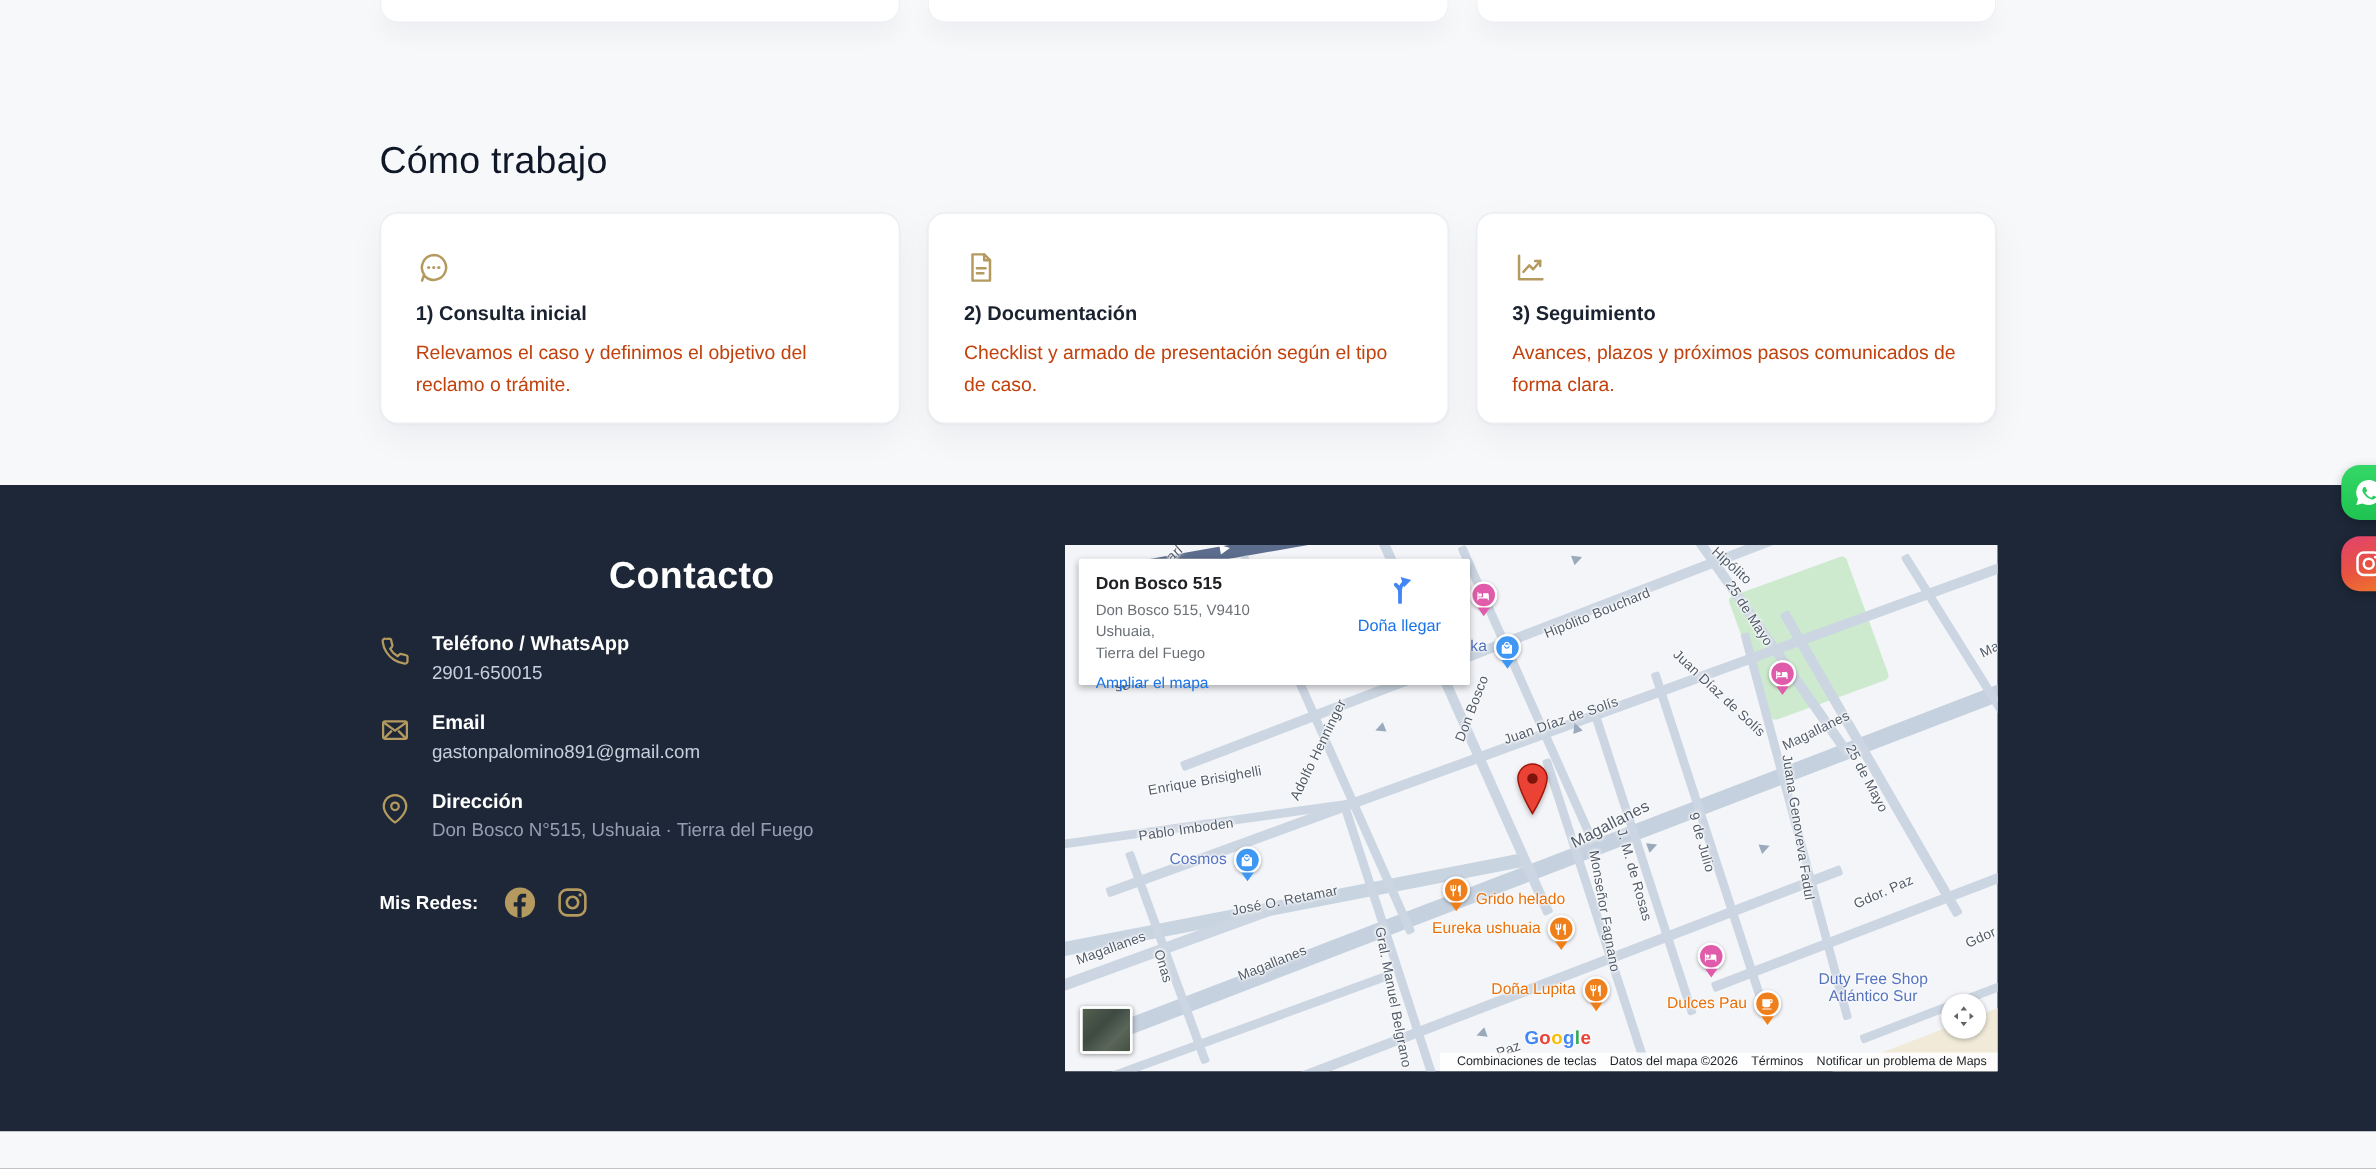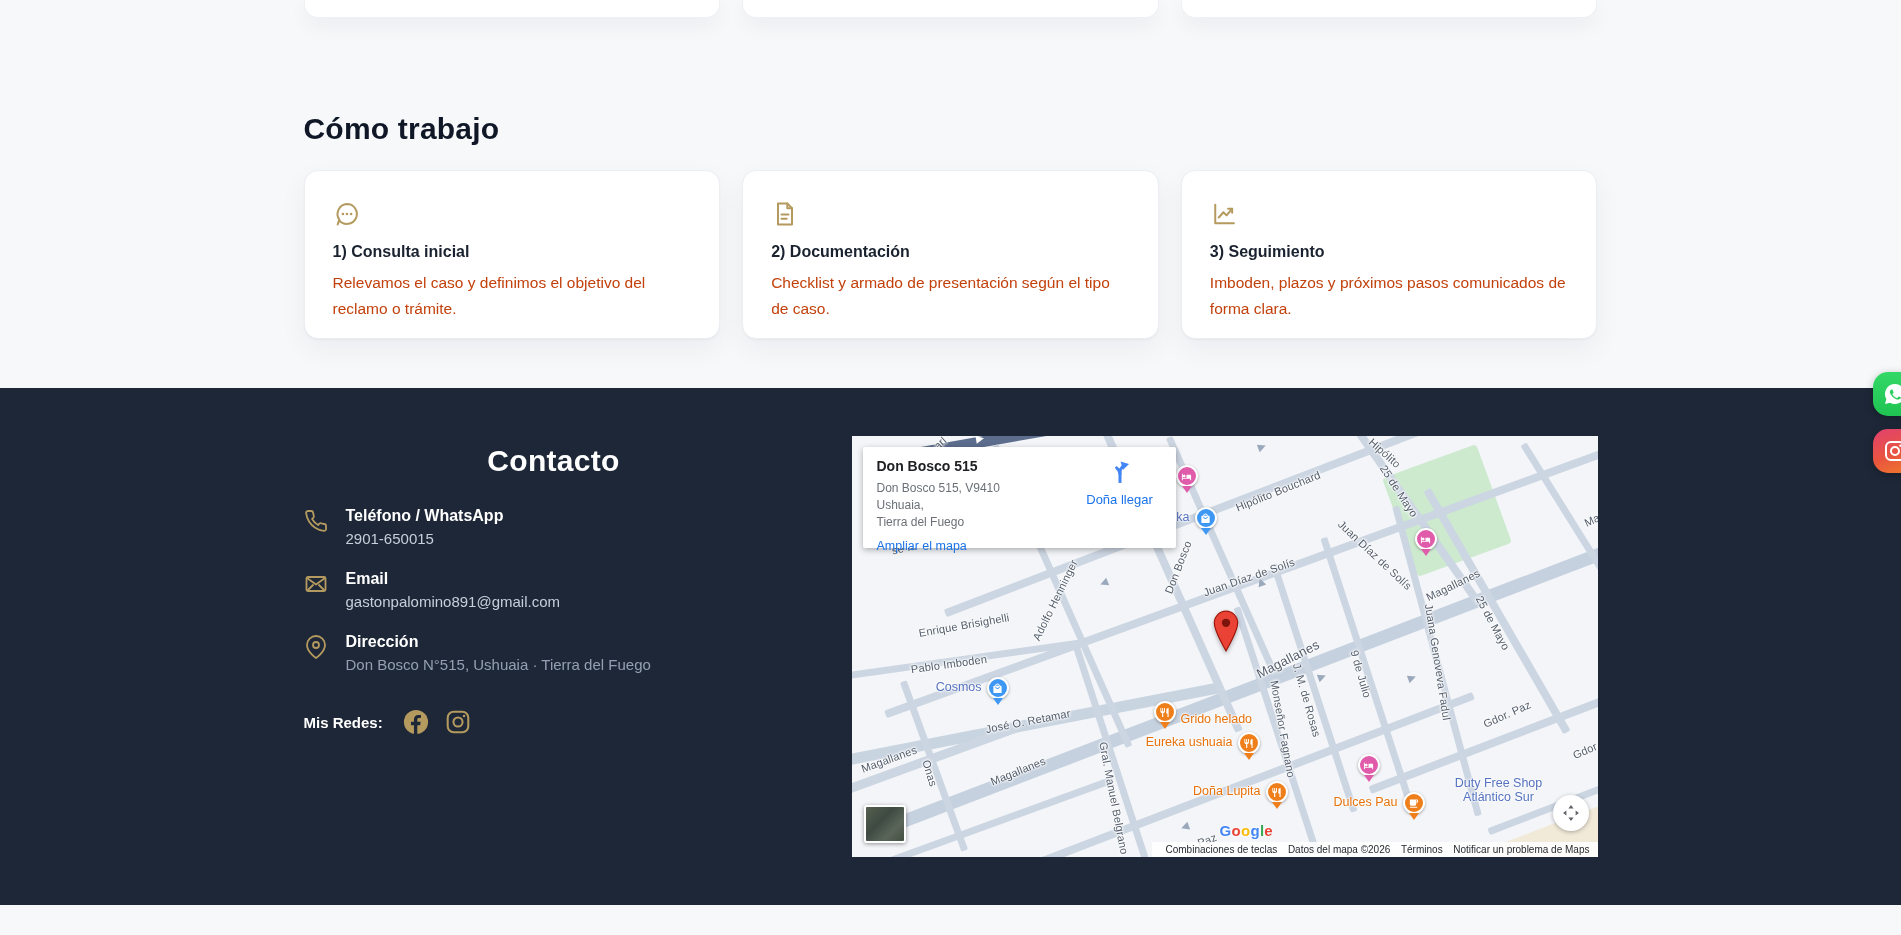--- a/index.html
+++ b/index.html
@@ -7,21 +7,21 @@
   body { font-family:"Liberation Sans","DejaVu Sans",sans-serif; background:#f7f8fa; position:relative; }
   .container { width:1294px; margin:0 auto; }
 
   
   .top-row { display:grid; grid-template-columns:repeat(3,1fr); gap:22px; }
   .top-card { height:18px; background:#fff; border:1px solid #eef0f3; border-top:none;
     border-radius:0 0 14px 14px; box-shadow:0 8px 20px rgba(16,24,40,.05); }
 
   
   .how { margin-top:94px; }
-  .how h2 { font-size:30px; font-weight:700; color:#101828; letter-spacing:.2px; }
+  .how h2 { font-size:30px; font-weight:400; color:#101828; letter-spacing:.2px; }
   .how .sub { margin-top:10px; font-size:16px; color:#697586; }
   .how-grid { margin-top:24px; display:grid; grid-template-columns:repeat(3,1fr); gap:22px; }
   .how-card { background:#fff; border:1px solid #eceef2; border-radius:14px; padding:29px 28px 26px;
     box-shadow:0 1px 2px rgba(16,24,40,.04),0 10px 28px rgba(16,24,40,.05); height:169px; }
   .how-card .ic { display:block; width:28px; height:28px; margin-bottom:15px; }
   .how-card h3 { font-size:16px; font-weight:700; color:#1a2230; margin-bottom:9px; }
   .how-card p { font-size:15.5px; line-height:1.65; color:#c2410c; }
 
   
   footer { margin-top:49px; background:#1d2737; height:517px; }
@@ -118,21 +118,21 @@
         <h3>2) Documentación</h3>
         <p>Checklist y armado de presentación según el tipo de caso.</p>
       </div>
       <div class="how-card">
         <span class="ic"><svg viewBox="0 0 24 24" fill="none" stroke="#b49a5e" stroke-width="1.7" stroke-linecap="round" stroke-linejoin="round">
             <path d="M4.5 4v16h16"></path>
             <path d="M7.5 15l4-4.5 2.7 2.7 4.8-5.7"></path>
             <path d="M15.5 7.5H19V11"></path>
           </svg></span>
         <h3>3) Seguimiento</h3>
-        <p>Imboden, plazos y próximos pasos comunicados de forma clara.</p>
+        <p>Avances, plazos y próximos pasos comunicados de forma clara.</p>
       </div>
     </div>
 </section>
 
 <footer>
   <div class="container footer-inner">
     <div class="contact-col">
       <h2>Contacto</h2>
       <div>
           <div class="c-item">

